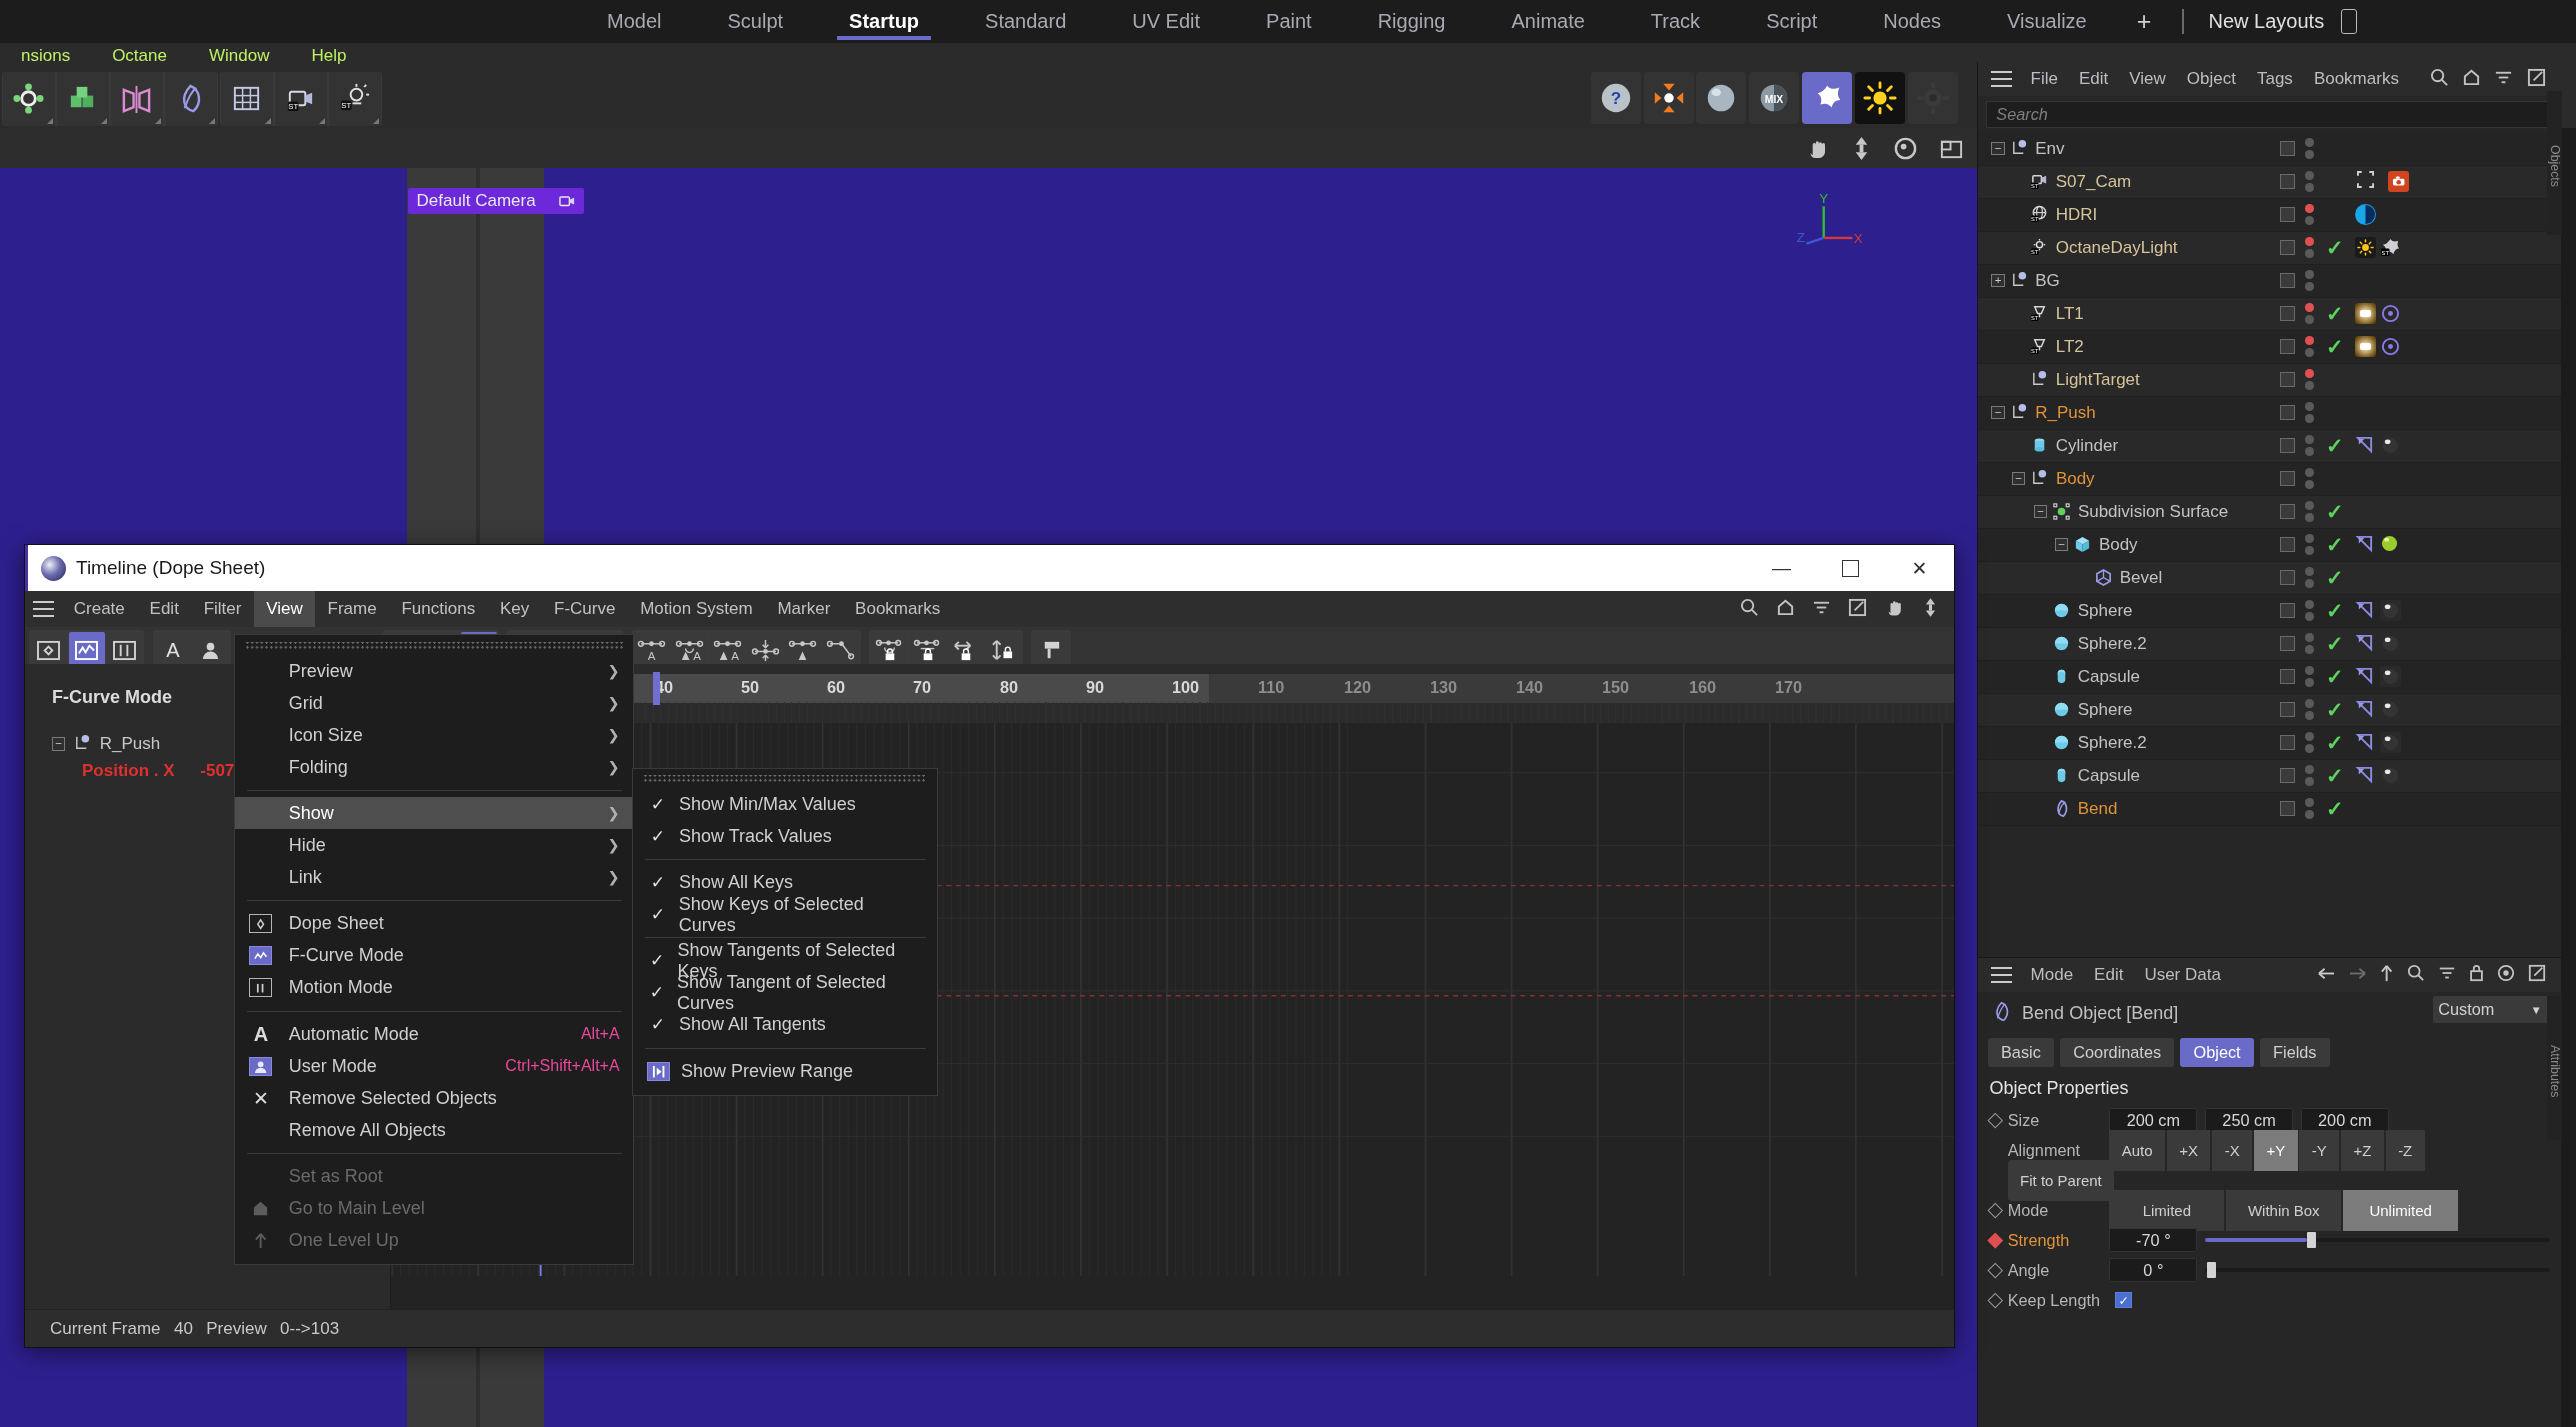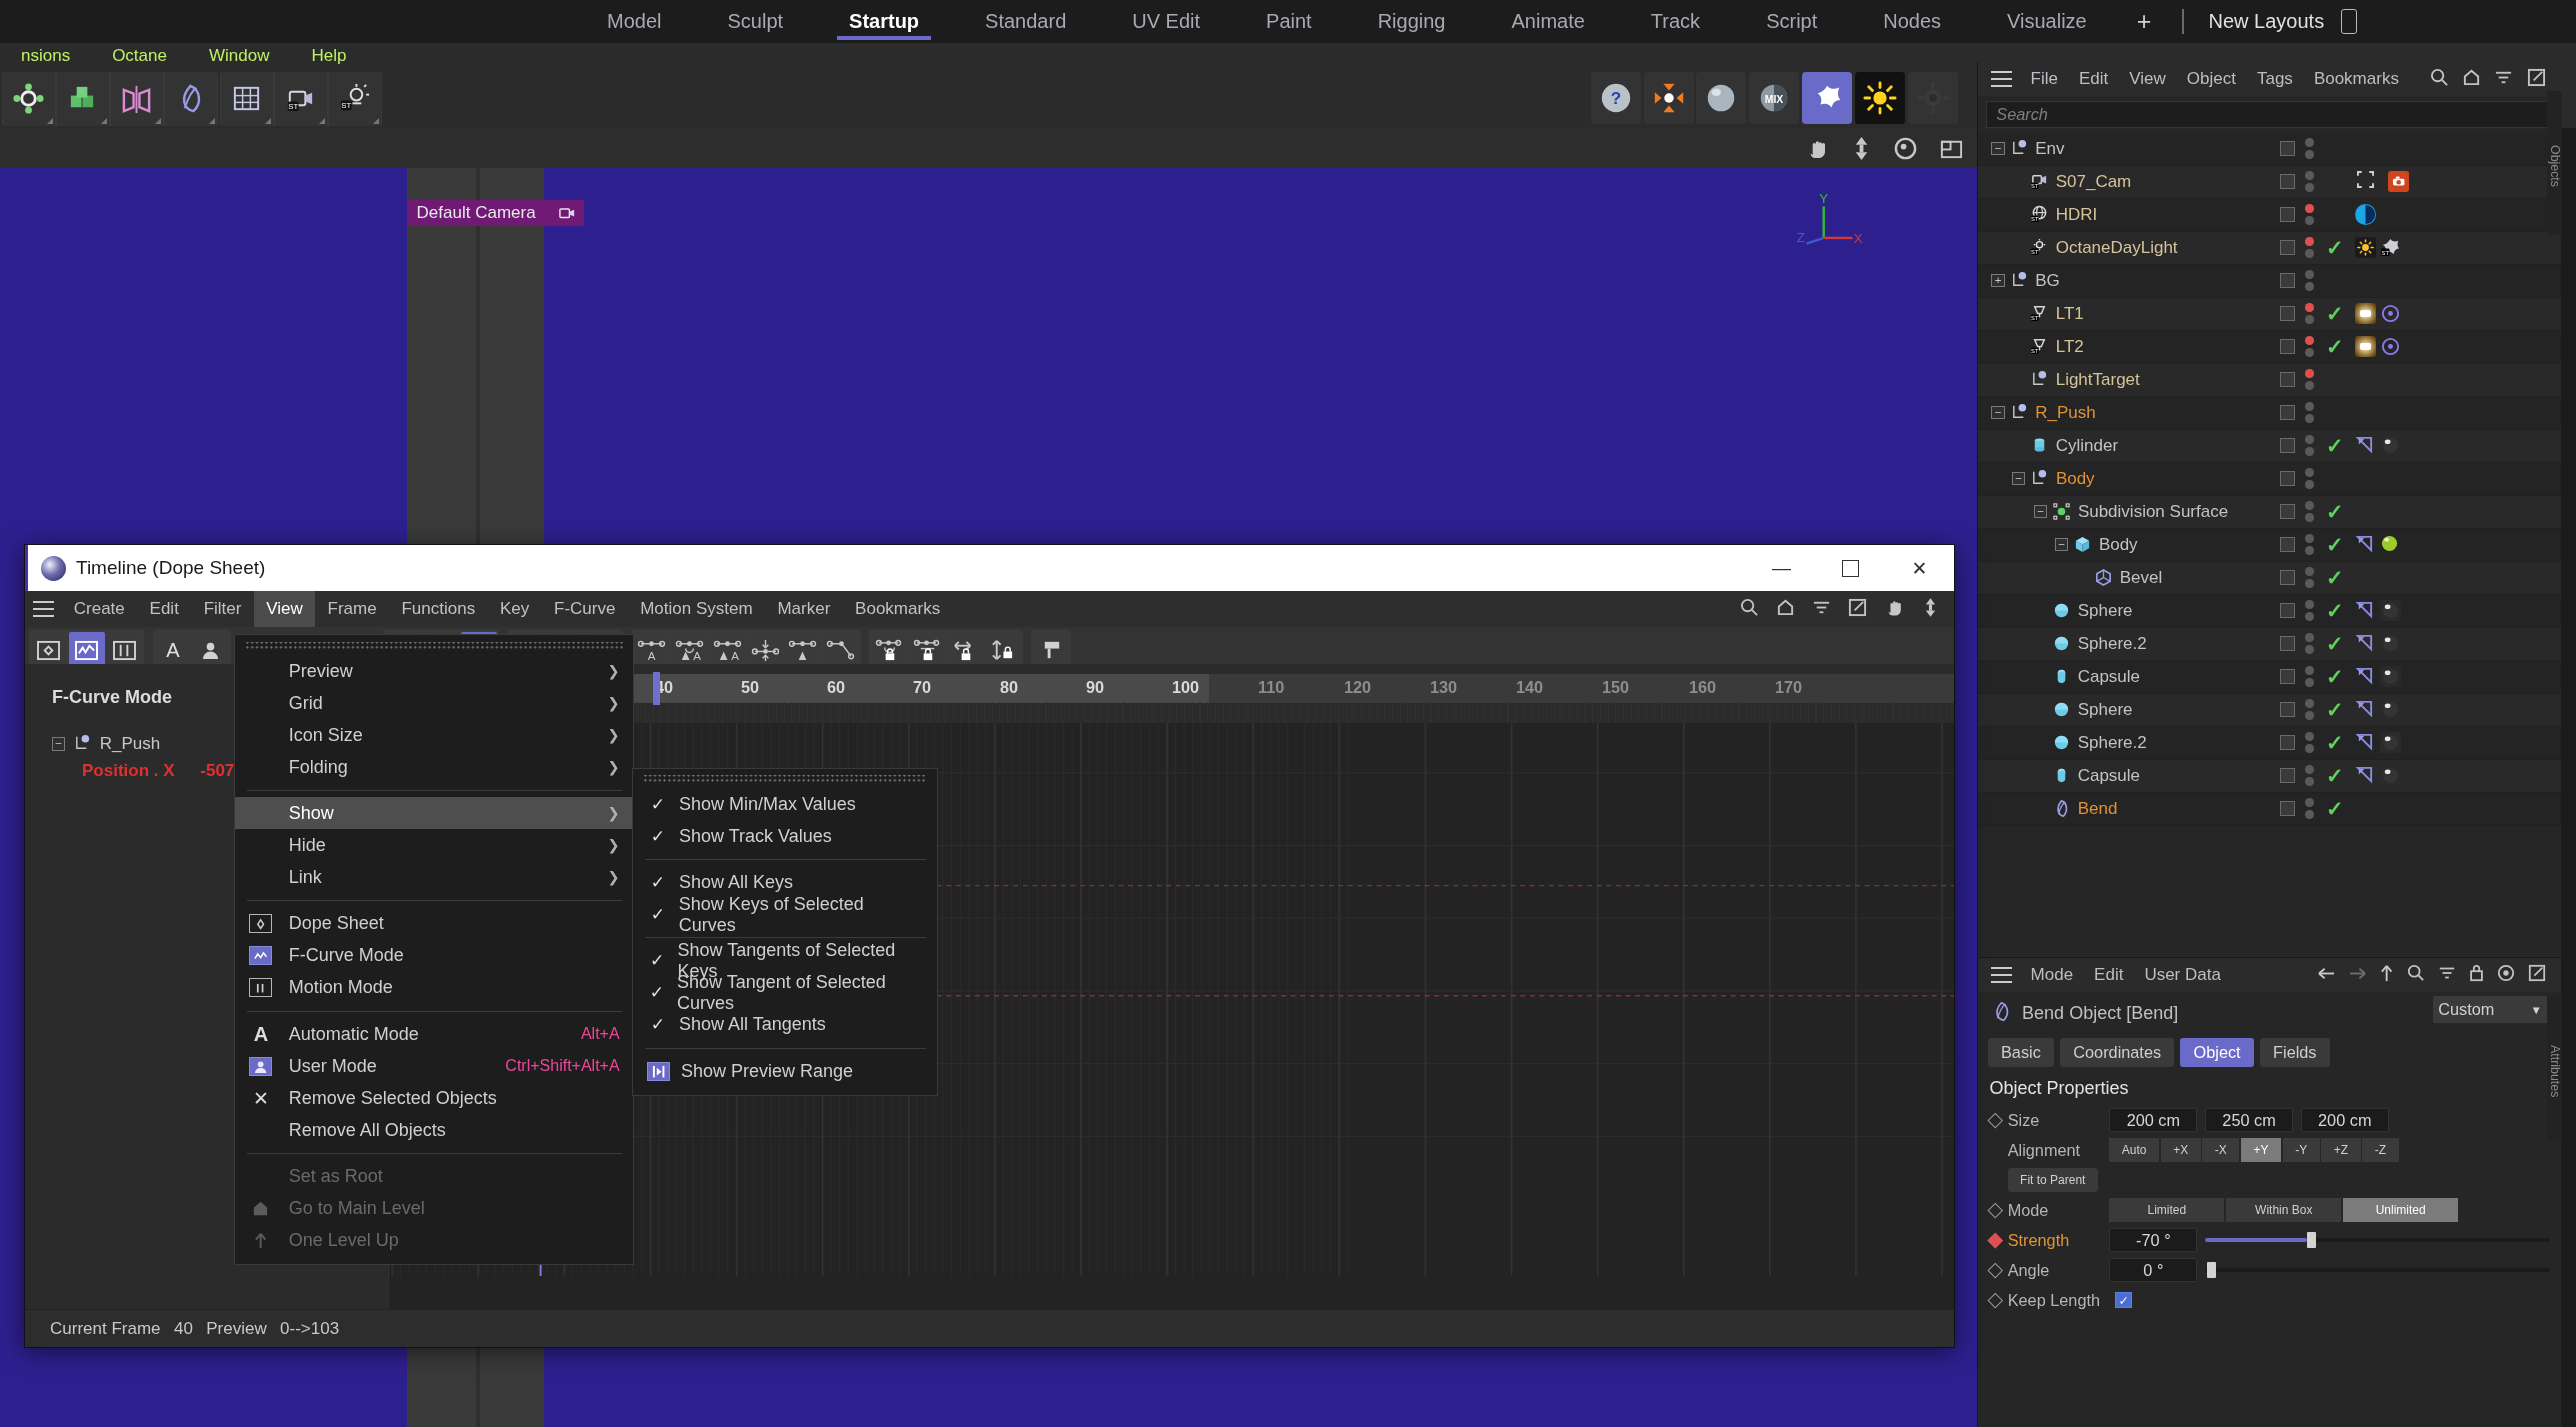--- a/index.html
+++ b/index.html
@@ -60,22 +60,22 @@
   
   #viewport-area { left:0; top:128px; width:1977px; height:1299px; background:#2a2a2a; }
   #vp-topbar { left:0; top:0; width:1977px; height:40px; background:#2d2d2d; }
   #vp-nav { position:absolute; right:13.4px; top:7.7px; display:flex; gap:21px; align-items:center; }
   #vp-canvas {
     position:absolute; left:0; top:40px; width:1977px; height:1259px;
     background:#2a2a2a;
   }
   .vp-pane { position:absolute; background:#2e1f8f; }
   #camera-label {
-    position:absolute; left:408px; top:32px;
-    background:#701a75; color:#e9e9e9; font-size:17px;
+    position:absolute; left:408px; top:20px;
+    background:#6d28d9; color:#e9e9e9; font-size:17px;
     padding:2.9px 8.6px; border-radius:1.9px; display:flex; align-items:center; gap:23px;
   }
   #axis-gizmo { position:absolute; right:115px; top:24px; width:67px; height:67px; }
 
   
   #vp-icons { position:absolute; right:19px; top:-59px; display:flex; gap:2.9px; }
   .vpi { width:50px; height:52px; border-radius:3.8px; background:#333; display:flex; align-items:center; justify-content:center; }
 
   
   #object-manager {
@@ -142,23 +142,23 @@
   .am-label { width:94px; color:#b6b6b6; }
   .am-label.orange { color:#e09338; }
   .diamond { width:10.5px; height:10.5px; transform:rotate(45deg); border:1.4px solid #9a9a9a; }
   .diamond.filled { background:#e05050; border-color:#e05050; }
   .numfield {
     background:#1b1b1b; border:1px solid #333; height:24px; min-width:88px;
     display:flex; align-items:center; justify-content:center;
     font-size:16.3px; color:#d8d8d8; border-radius:1.9px;
   }
   .segbtn {
-    background:#3a3a3a; height:24px; padding:0 12.4px;
+    background:#3a3a3a; height:41px; padding:0 12.4px;
     display:flex; align-items:center; justify-content:center;
-    font-size:12px; color:#d0d0d0;
+    font-size:15px; color:#d0d0d0;
   }
   .segbtn.on { background:#7b7b7b; color:#ffffff; }
   .seggroup { display:flex; gap:1.9px; }
   .slider { position:relative; flex:1; height:24px; display:flex; align-items:center; }
   .slider .track { width:100%; height:4.8px; background:#1b1b1b; border-radius:1.9px; }
   .slider .fill { position:absolute; left:0; top:9.6px; height:4.8px; background:#6a6ac8; border-radius:1.9px; }
   .slider .knob { position:absolute; top:3.8px; width:8.6px; height:16.3px; background:#d3d3d3; border-radius:1px; }
   .chk { width:16.3px; height:16.3px; background:#4a6fd0; border:1px solid #5b7fe0; color:#fff; font-size:12.4px; display:flex; align-items:center; justify-content:center; }
   .am-sidetab {
     position:absolute; right:-1px; width:15.3px; background:#232323;

